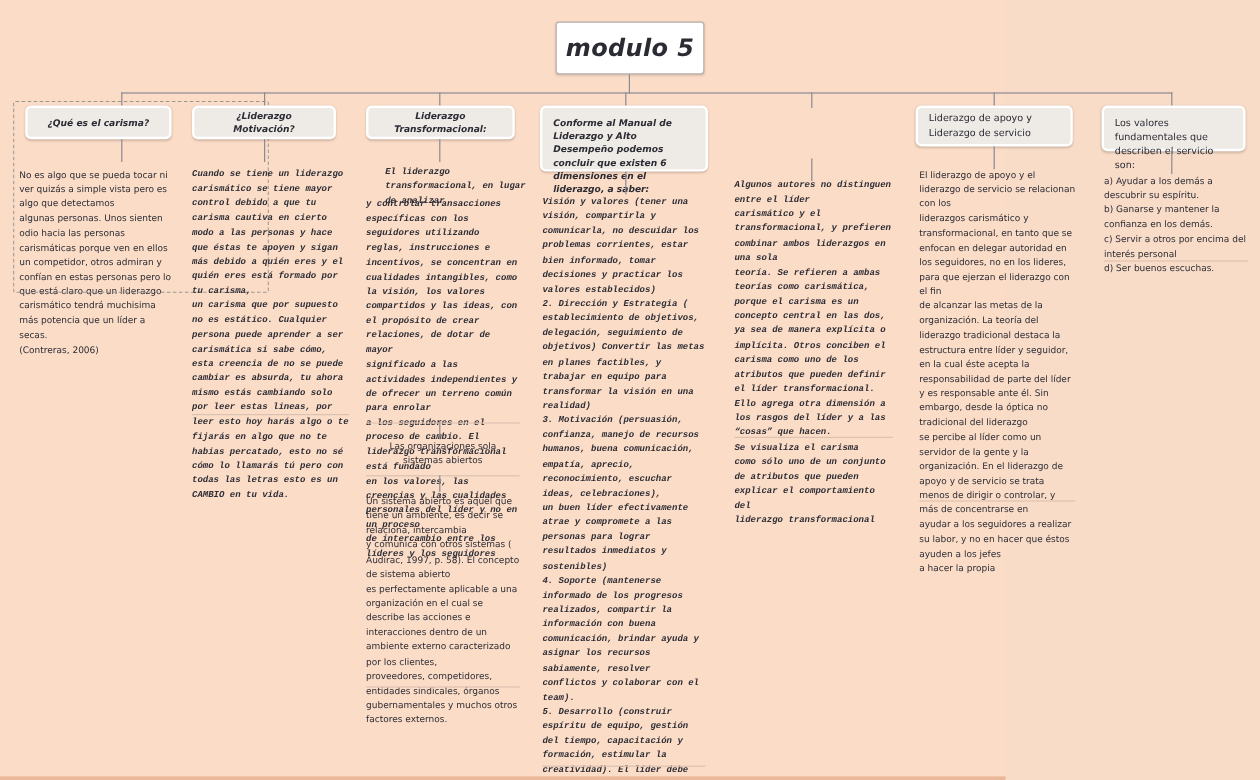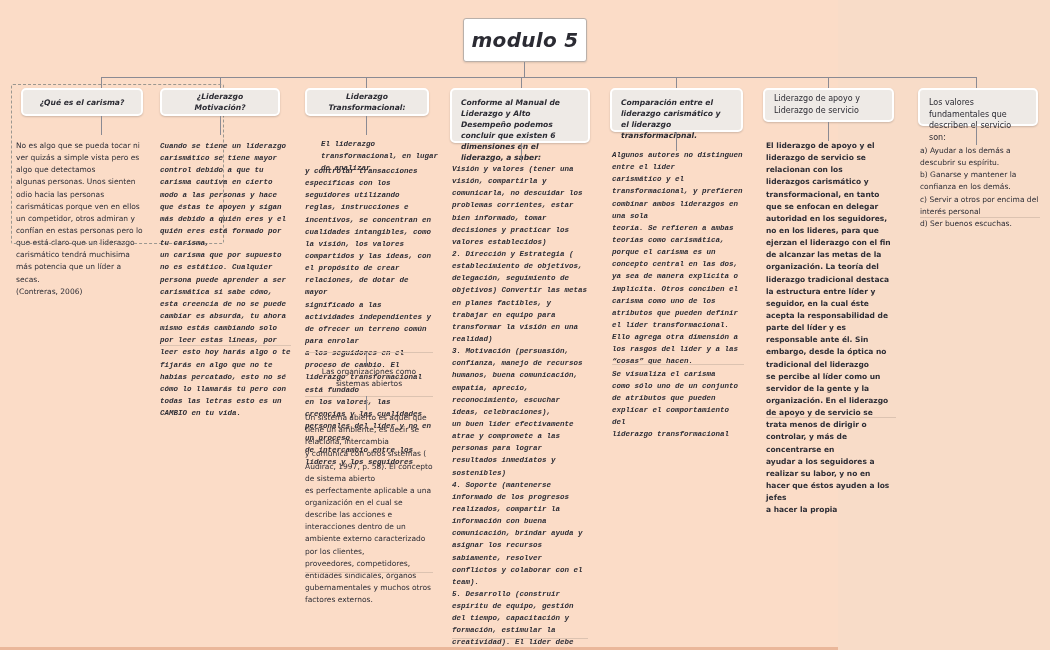--- a/index.html
+++ b/index.html
@@ -134,21 +134,21 @@
   <div class="node-stem" style="left:366px; top:116px;"></div>
   <div class="body bi" style="left:305px; top:138px; width:128px;margin-left:16px;">El liderazgo transformacional, en lugar de analizar</div>
   <div class="body bi" style="left:305px; top:165px; width:128px;">y controlar transacciones específicas con los seguidores utilizando reglas, instrucciones e incentivos, se concentran en cualidades intangibles, como la visión, los valores
 compartidos y las ideas, con el propósito de crear relaciones, de dotar de mayor
 significado a las actividades independientes y de ofrecer un terreno común para enrolar
 a los seguidores en el proceso de cambio. El liderazgo transformacional está fundado
 en los valores, las creencias y las cualidades personales del líder y no en un proceso
 de intercambio entre los líderes y los seguidores</div>
   <div class="rule" style="left:305px; top:352px; width:128px;"></div>
   <div class="node-stem" style="left:366px; top:352px; height:14px;"></div>
-  <div class="subhead" style="left:310px; top:366px; width:118px;">Las organizaciones como
+  <div class="subhead" style="left:310px; top:366px; width:118px;">Las organizaciones sola
 sistemas abiertos</div>
   <div class="rule" style="left:305px; top:396px; width:128px;"></div>
   <div class="node-stem" style="left:366px; top:396px; height:14px;"></div>
   <div class="body plain" style="left:305px; top:412px; width:128px;">Un sistema abierto es aquel que tiene un ambiente, es decir se relaciona, intercambia
 y comunica con otros sistemas ( Audirac, 1997, p. 58). El concepto de sistema abierto
 es perfectamente aplicable a una organización en el cual se describe las acciones e interacciones dentro de un ambiente externo caracterizado por los clientes,
 proveedores, competidores, entidades sindicales, órganos gubernamentales y muchos otros factores externos.</div>
   <div class="rule" style="left:305px; top:572px; width:128px;"></div>
 
   <div class="node" style="left:450px; top:88px; width:140px; height:55px; align-items:flex-start;">
@@ -160,38 +160,34 @@
 transformar la visión en una realidad)
 3. Motivación (persuasión, confianza, manejo de recursos humanos, buena comunicación, empatía, aprecio, reconocimiento, escuchar ideas, celebraciones),
 un buen líder efectivamente atrae y compromete a las personas para lograr resultados inmediatos y sostenibles)
 4. Soporte (mantenerse informado de los progresos realizados, compartir la información con buena comunicación, brindar ayuda y asignar los recursos sabiamente, resolver conflictos y colaborar con el team).
 5. Desarrollo (construir espíritu de equipo, gestión del tiempo, capacitación y
 formación, estimular la creatividad). El líder debe desarrollarse a sí mismo y a su equipo.
 6. Agente de cambio. Los lideres deben ser especialistas en cambios, reconocer
 cuándo y cómo ajustar la estrategia y el liderazgo (cultura de los lideres transformacionales)</div>
   <div class="rule" style="left:452px; top:638px; width:136px;"></div>
 
-  <div class="node" style="left:610px; top:88px; width:133px; height:44px; align-items:flex-start;">
-    <div class="node-label bi" style="white-space:pre-line;">Comparación entre el liderazgo carismático y
-el liderazgo transformacional.</div>
-  </div>
   <div class="node-stem" style="left:676px; top:132px;"></div>
   <div class="body bi" style="left:612px; top:149px; width:132px;">Algunos autores no distinguen entre el líder
 carismático y el transformacional, y prefieren combinar ambos liderazgos en una sola
 teoría. Se refieren a ambas teorías como carismática, porque el carisma es un concepto central en las dos, ya sea de manera explícita o implícita. Otros conciben el carisma como uno de los atributos que pueden definir el líder transformacional. Ello agrega otra dimensión a los rasgos del líder y a las “cosas” que hacen.
 Se visualiza el carisma
 como sólo uno de un conjunto de atributos que pueden explicar el comportamiento del
 liderazgo transformacional</div>
   <div class="rule" style="left:612px; top:364px; width:132px;"></div>
 
   <div class="node" style="left:763px; top:88px; width:131px; height:34px; align-items:center;">
     <div class="node-label plain">Liderazgo de apoyo y Liderazgo de servicio</div>
   </div>
   <div class="node-stem" style="left:828px; top:122px;"></div>
-  <div class="body plain" style="left:766px; top:140px; width:130px;font-weight:bold;">El liderazgo de apoyo y el liderazgo de servicio se relacionan con los
+  <div class="body plain" style="left:766px; top:140px; width:130px;">El liderazgo de apoyo y el liderazgo de servicio se relacionan con los
 liderazgos carismático y transformacional, en tanto que se enfocan en delegar autoridad en los seguidores, no en los lideres, para que ejerzan el liderazgo con el fin
 de alcanzar las metas de la organización. La teoría del liderazgo tradicional destaca la estructura entre líder y seguidor, en la cual éste acepta la responsabilidad de parte del líder y es responsable ante él. Sin embargo, desde la óptica no tradicional del liderazgo
 se percibe al líder como un servidor de la gente y la organización. En el liderazgo de apoyo y de servicio se trata menos de dirigir o controlar, y más de concentrarse en
 ayudar a los seguidores a realizar su labor, y no en hacer que éstos ayuden a los jefes
 a hacer la propia</div>
   <div class="rule" style="left:766px; top:417px; width:130px;"></div>
 
   <div class="node" style="left:918px; top:88px; width:120px; height:38px; align-items:flex-start;">
     <div class="node-label plain" style="white-space:pre-line;">Los valores fundamentales que describen el servicio
 son:</div>

